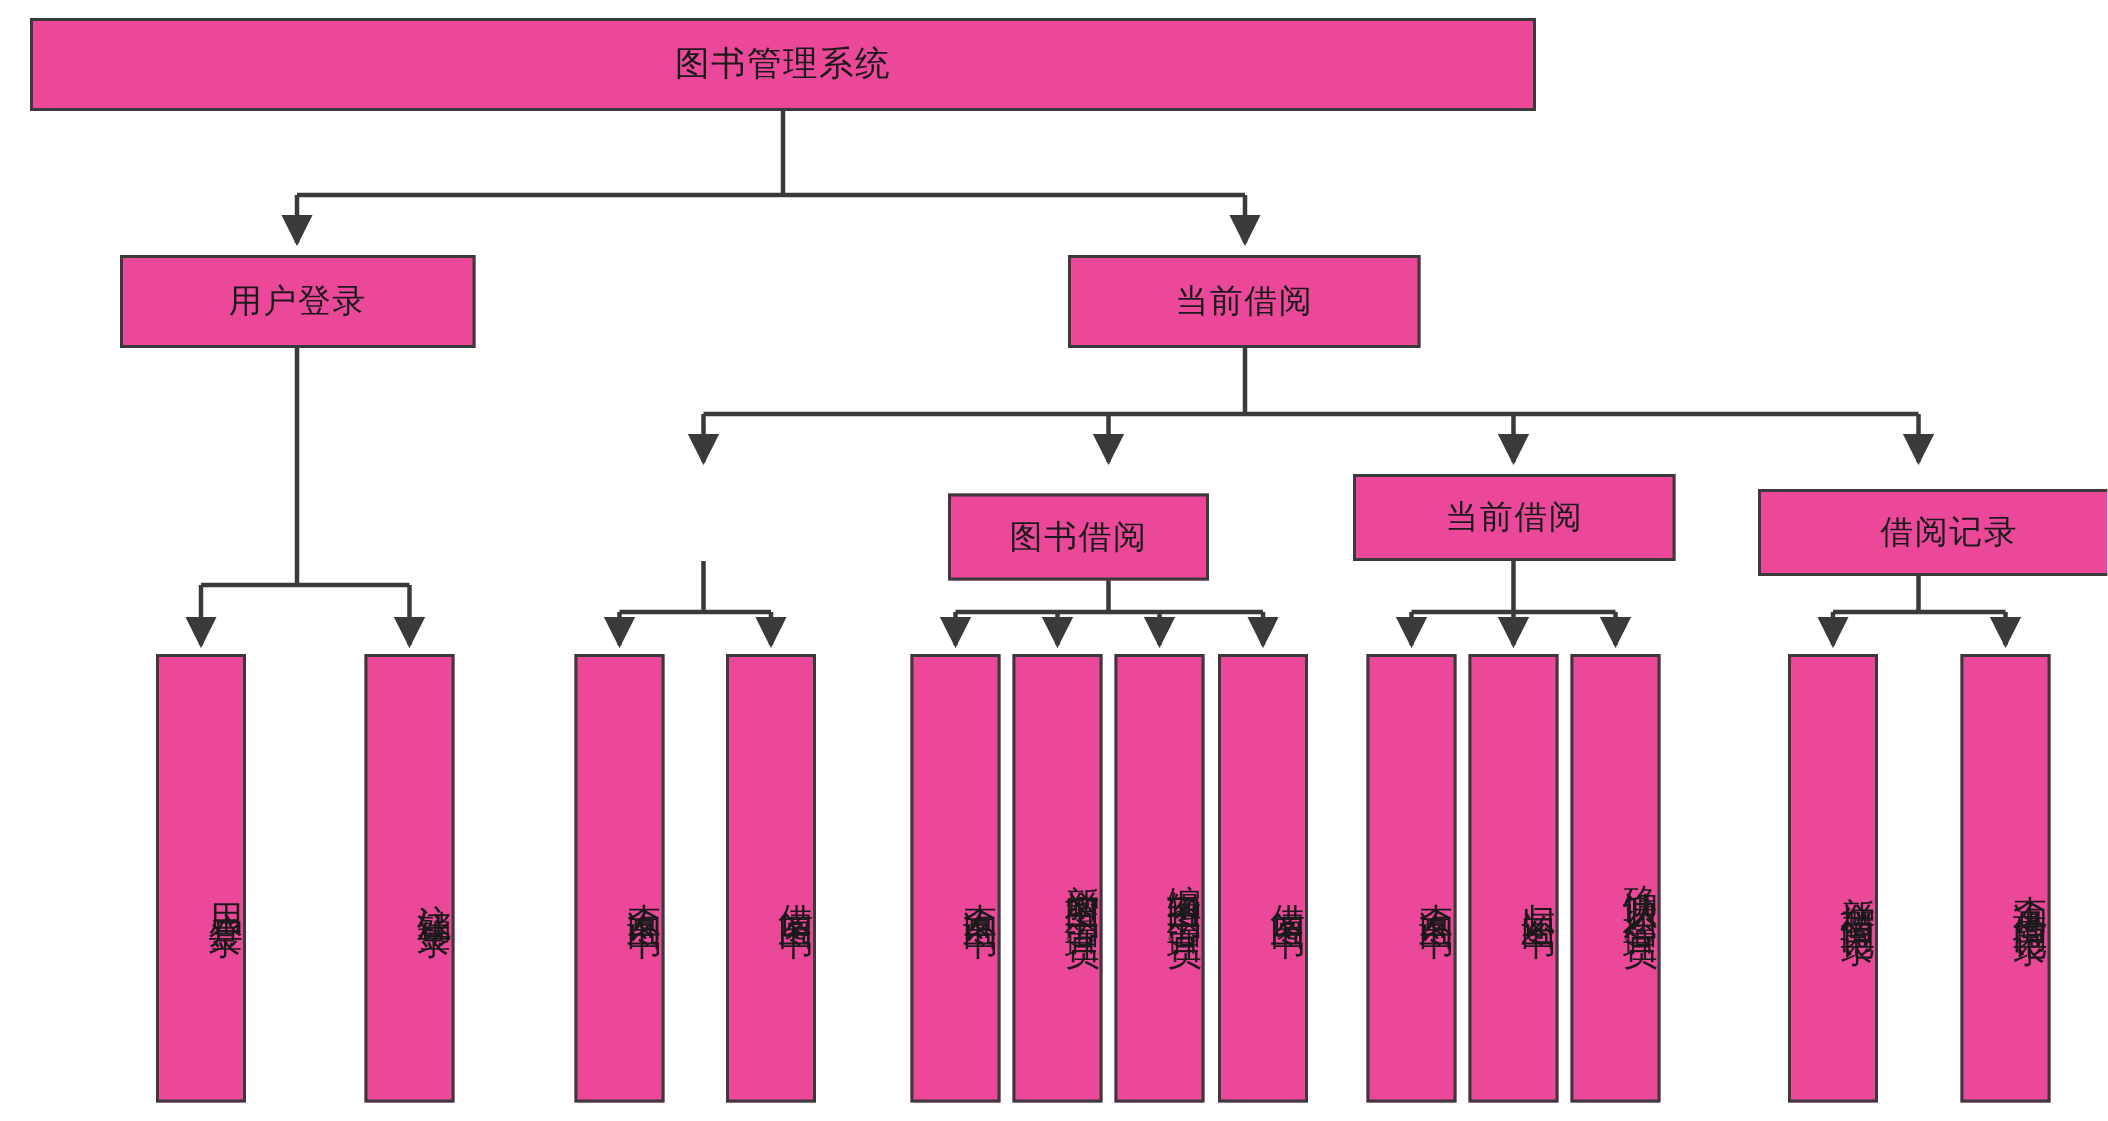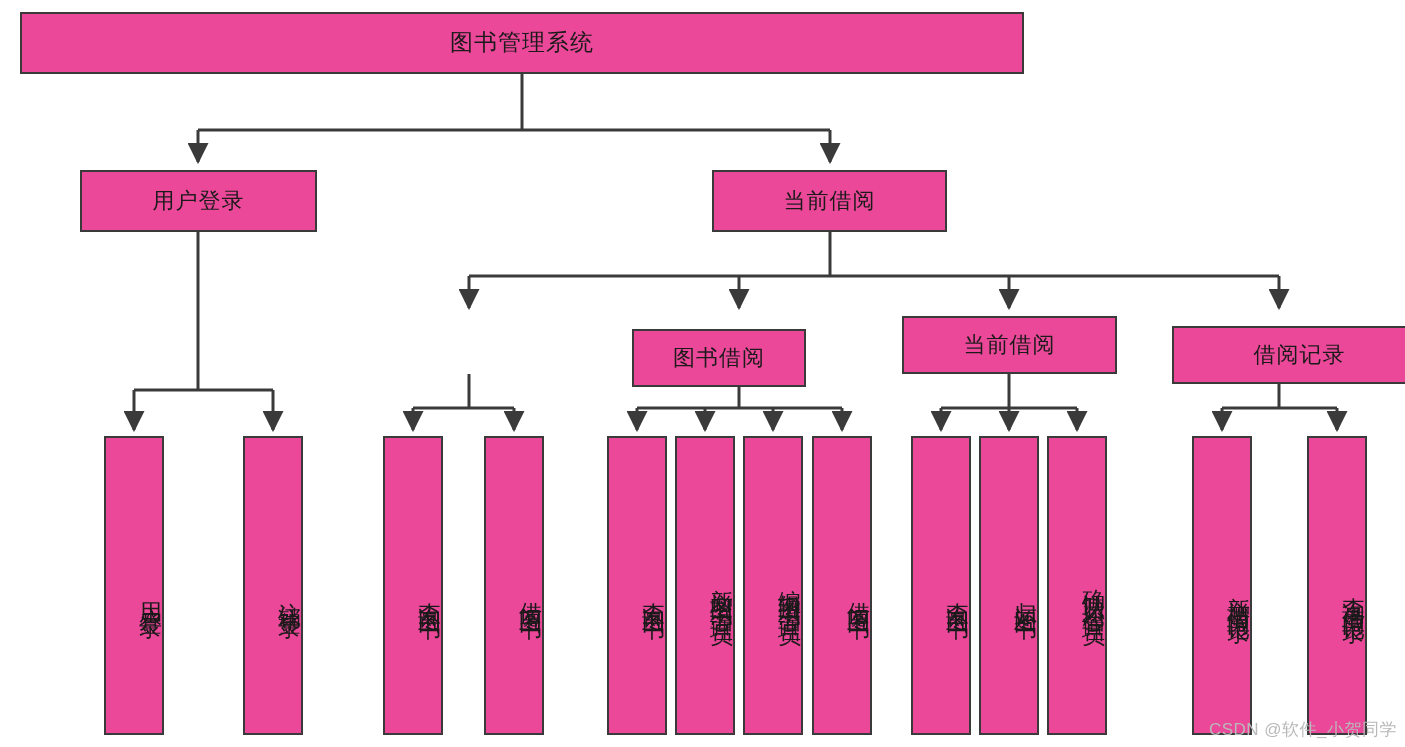--- a/index.html
+++ b/index.html
@@ -185,15 +185,14 @@
     <span>确认归还（管理员）</span>
   </div>
 
   <div class="node node-v" style="left:1192px;top:436px;width:60px;height:299px;">
     <span>新增借阅记录</span>
   </div>
   <div class="node node-v" style="left:1307px;top:436px;width:60px;height:299px;">
     <span>查询借阅记录</span>
   </div>
 
-  <div class="watermark">CSDN @软件_小贺同学</div>
 
 </div>
 
 </body></html>

